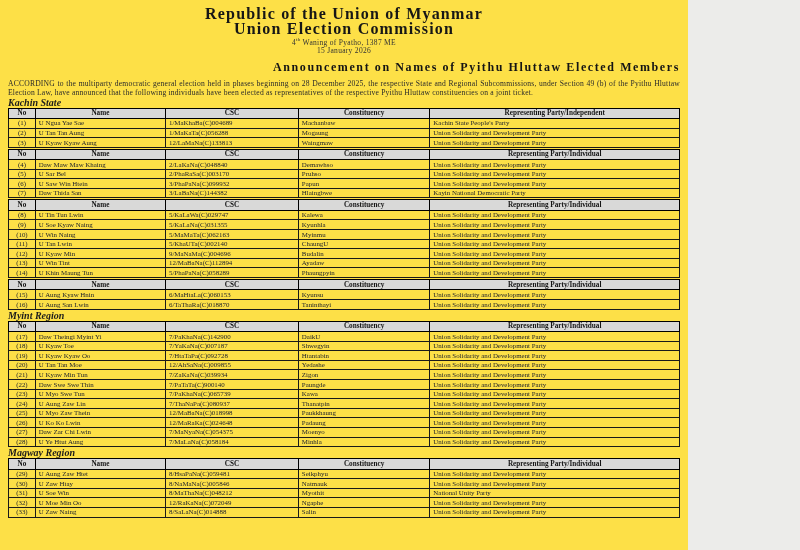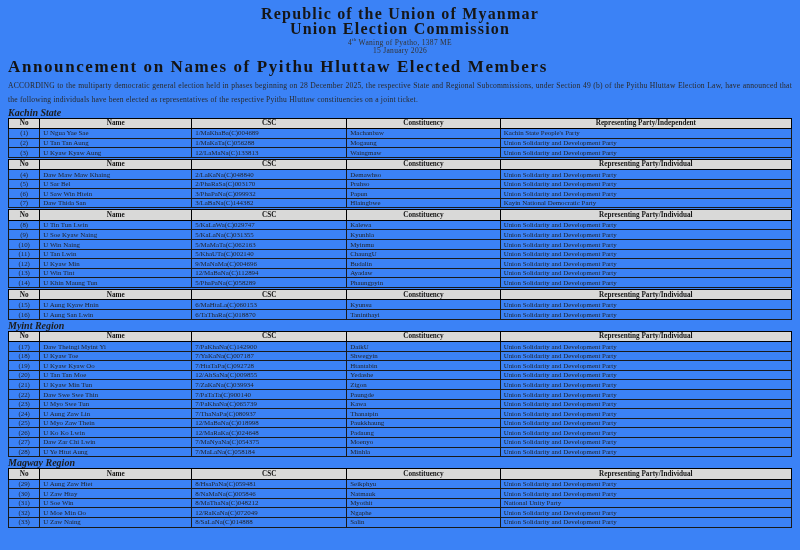--- a/index.html
+++ b/index.html
@@ -4,53 +4,53 @@
 <style>
   html,body{margin:0;padding:0;}
   body{
     width:800px;height:550px;
     background:#ececea;
     font-family:"Liberation Serif", serif;
     color:#222;
     overflow:hidden;
   }
   .page{
-    width:800px;height:550px;
-    background:#3b82f6;
+    width:688px;height:550px;
+    background:#fde047;
     box-sizing:border-box;
     padding:6px 8px 4px 8px;
     overflow:hidden;
   }
   .title-block{text-align:center;}
   .title-line{
     font-weight:bold;
     font-size:16px;
     line-height:15px;
     letter-spacing:1.2px;
     color:#161616;
   }
   .date-line{
     font-size:7.5px;
     line-height:8px;
     color:#333;
     letter-spacing:0.3px;
   }
   .date-line sup{font-size:5px;}
   .subtitle{
-    text-align:left;
+    text-align:right;
     font-weight:bold;
-    font-size:17px;
+    font-size:12px;
     line-height:16px;
     letter-spacing:1.6px;
     margin-top:4px;
     color:#141414;
   }
   .intro{
     font-size:7.6px;
-    line-height:14px;
+    line-height:9px;
     text-align:justify;
     margin-top:4px;
     color:#2a2a2a;
     letter-spacing:0.2px;
   }
   .region-label{
     font-weight:bold;
     font-size:10px;
     line-height:8px;
     margin-top:2px;

